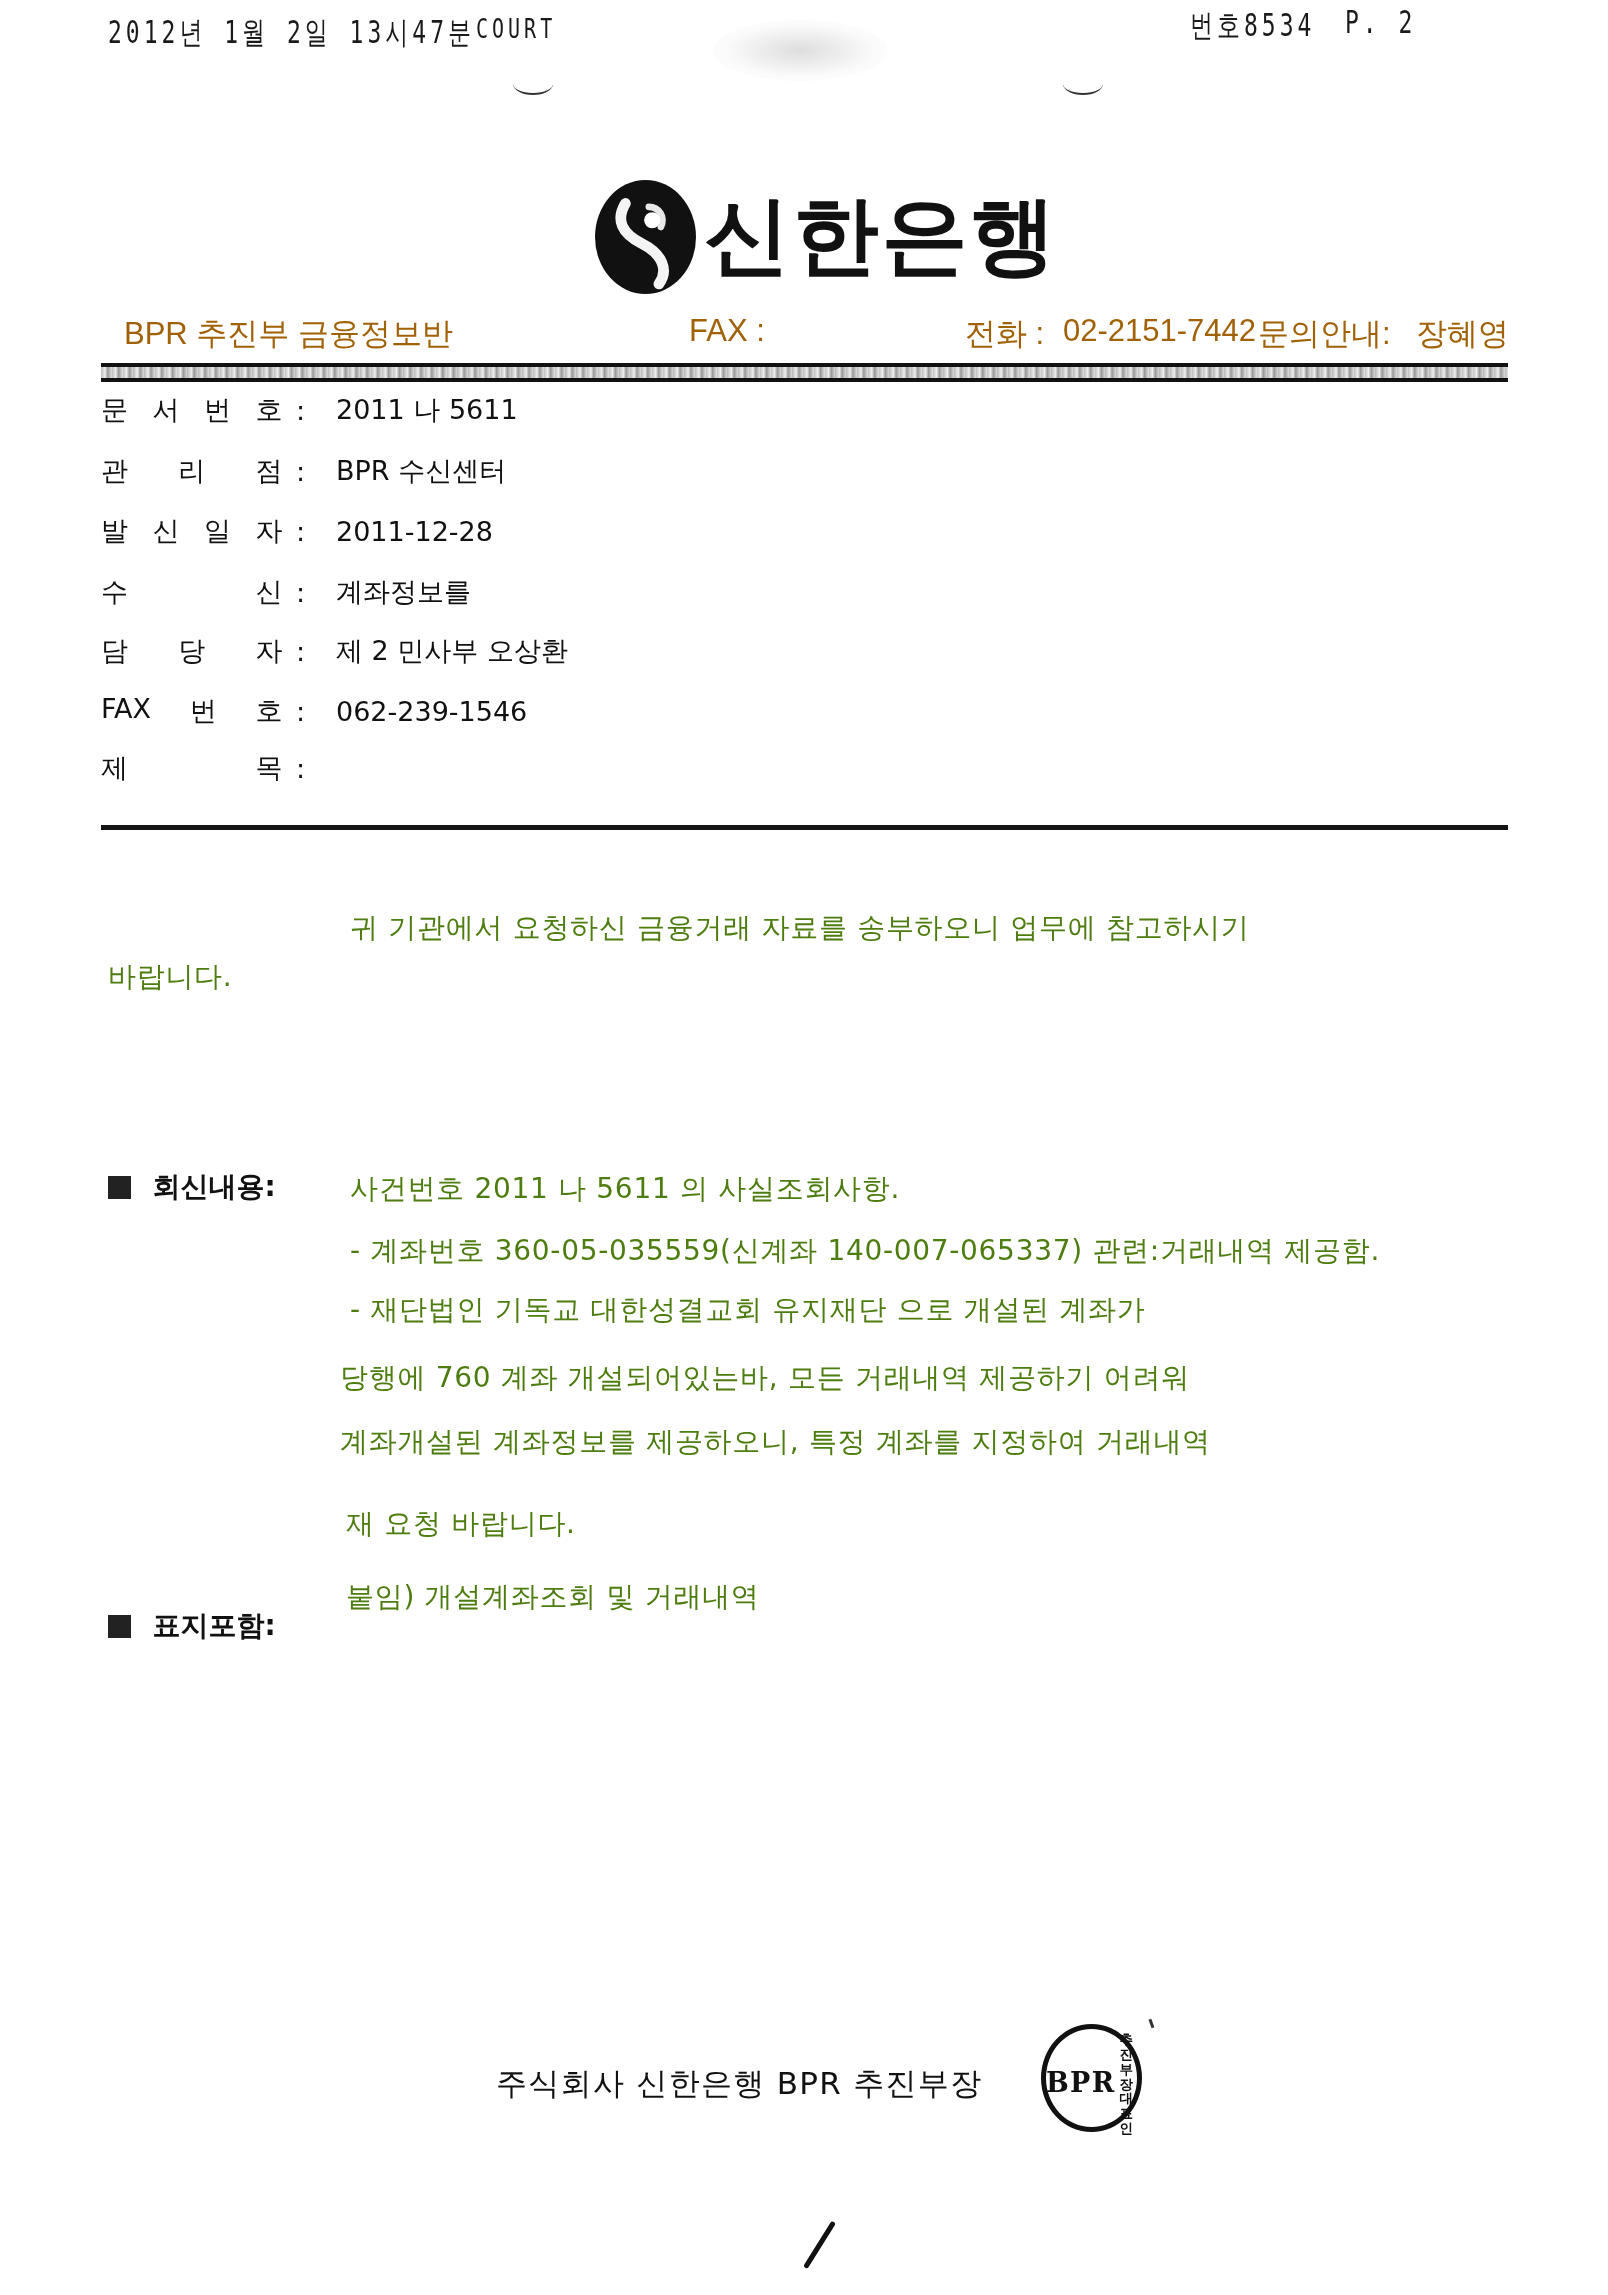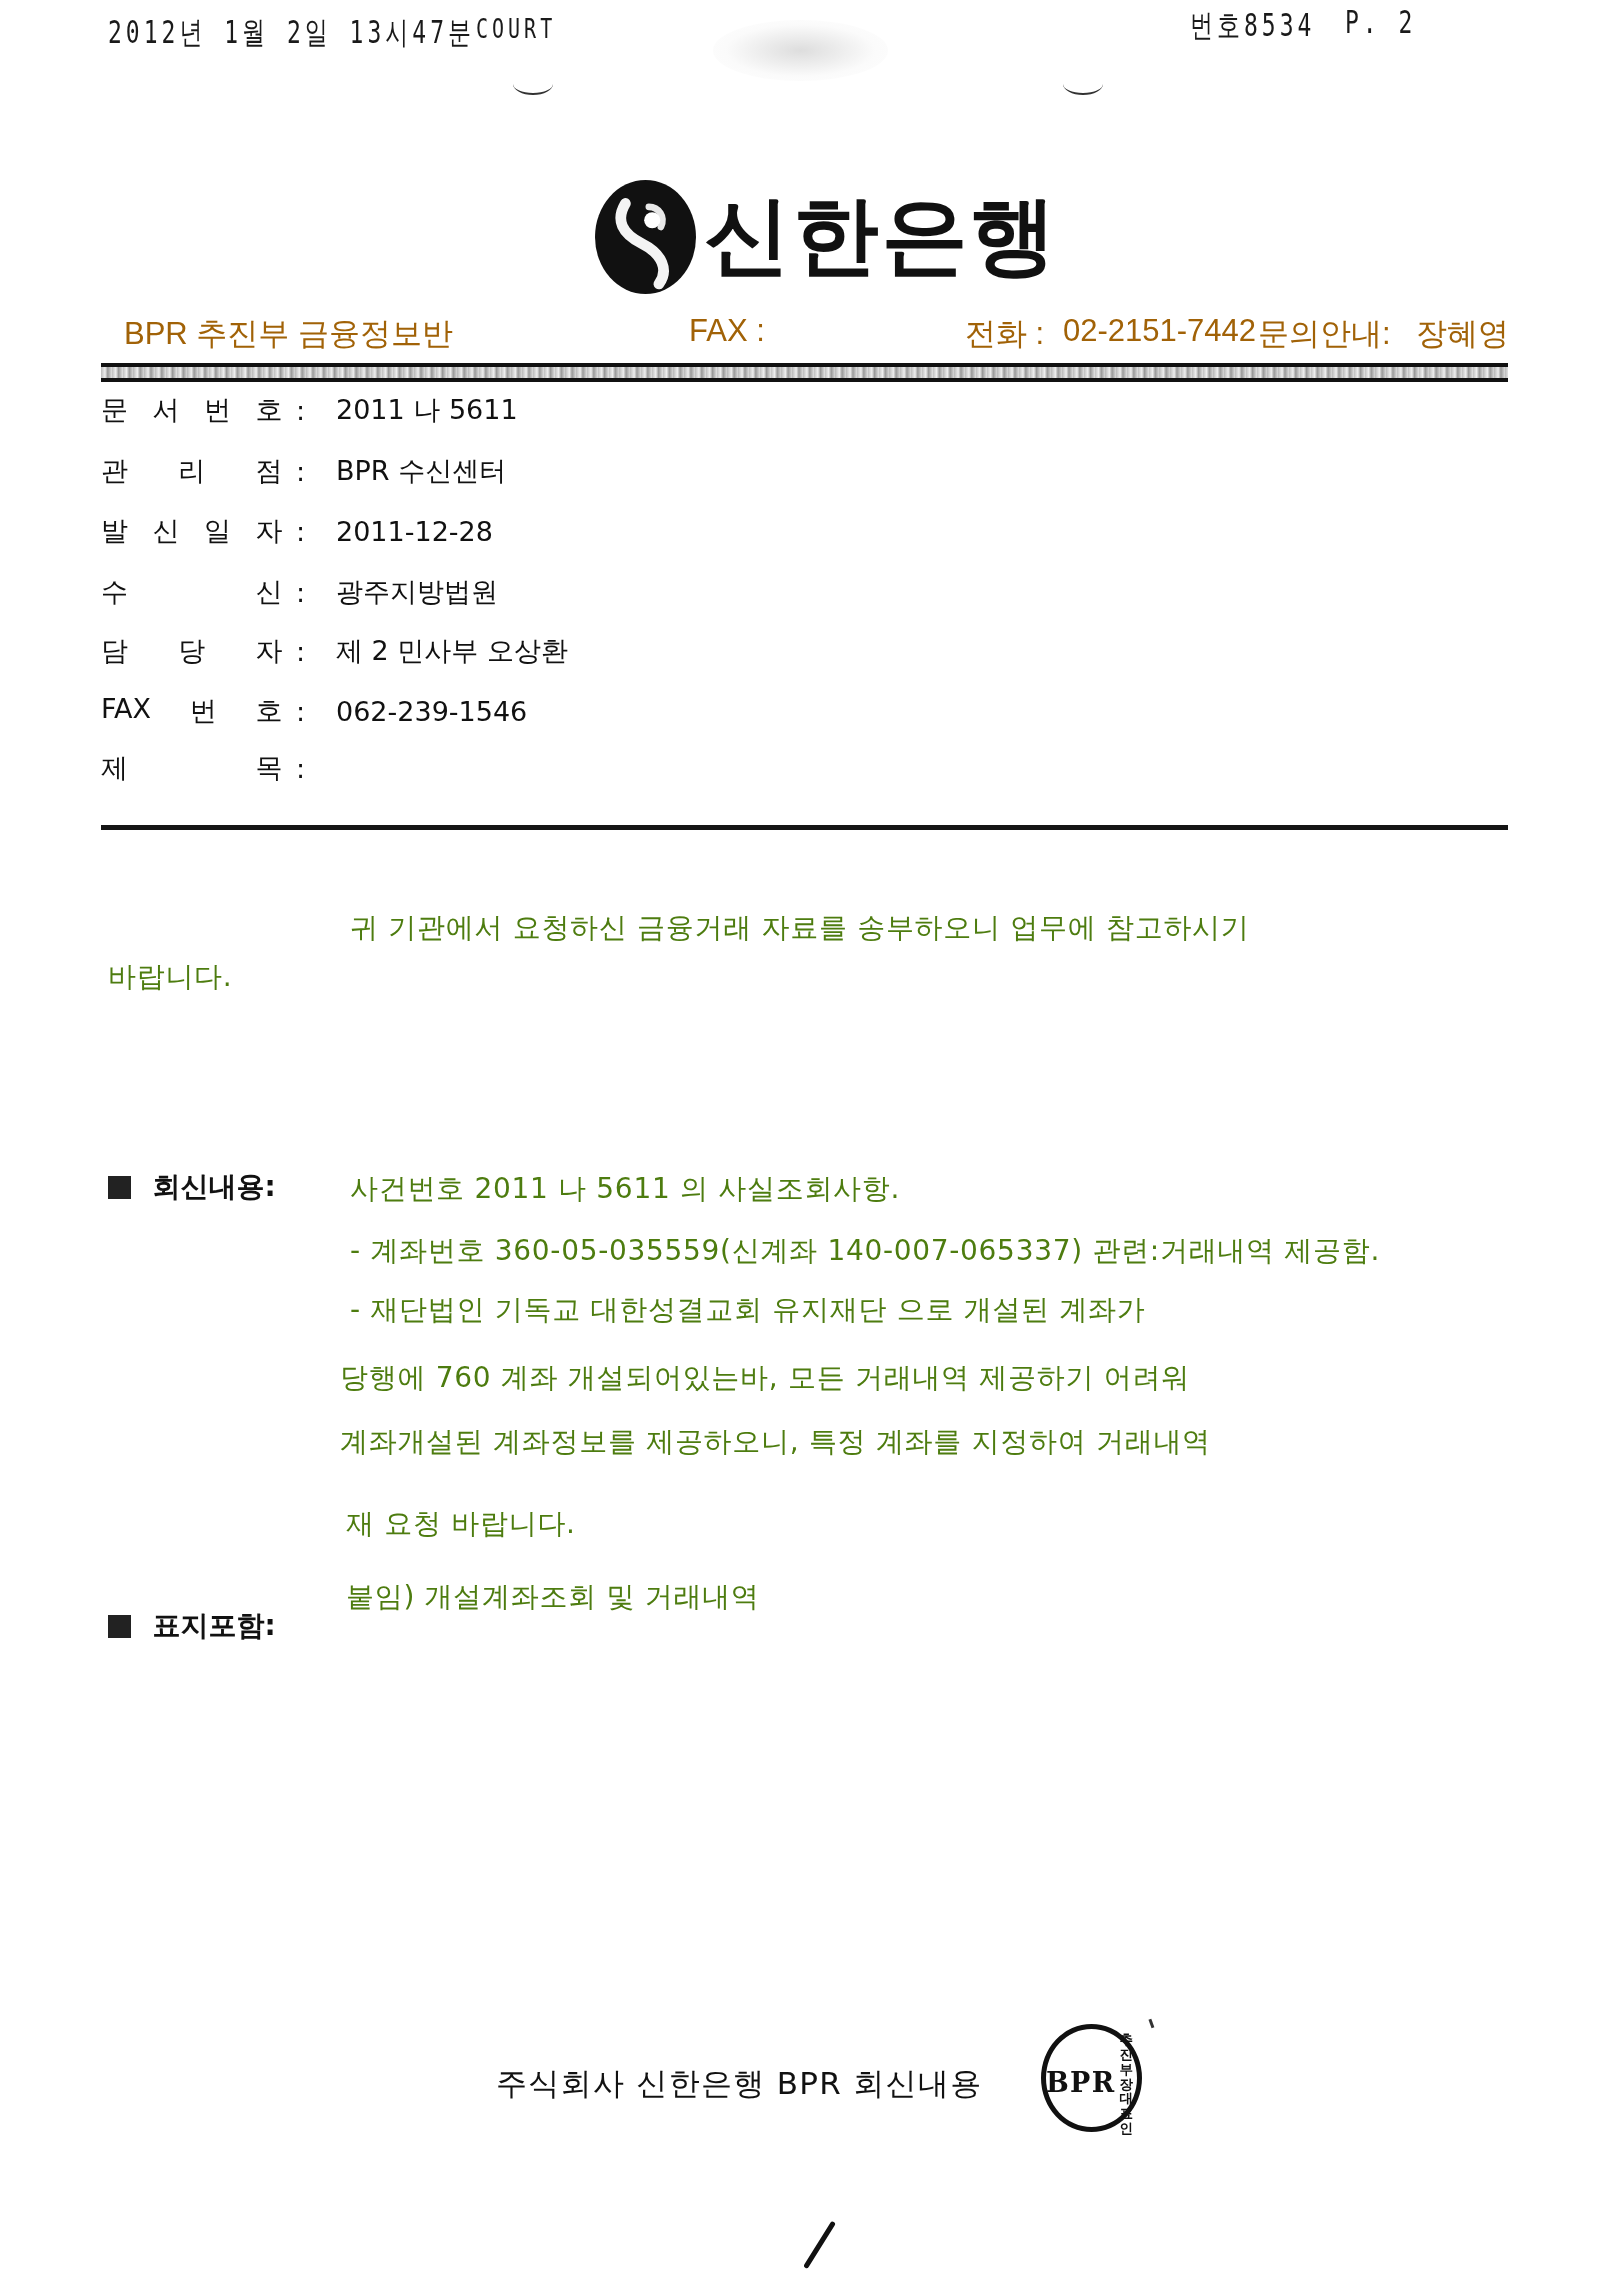--- a/index.html
+++ b/index.html
@@ -197,21 +197,21 @@
   <div class="field-colon">:</div>
   <div class="field-value">2011-12-28</div>
 </div>
 
 <div class="field-row" style="top:572px;">
   <div class="field-label">
     <span>수</span>
       <span>신</span>
   </div>
   <div class="field-colon">:</div>
-  <div class="field-value">광주지방법원</div>
+  <div class="field-value">계좌정보를</div>
 </div>
 
 <div class="field-row" style="top:631px;">
   <div class="field-label">
     <span>담</span>
       <span>당</span>
       <span>자</span>
   </div>
   <div class="field-colon">:</div>
   <div class="field-value">제 2 민사부  오상환</div>
@@ -250,21 +250,21 @@
 <div class="abs body-text" style="left:340px; top:1359px;">당행에 760 계좌 개설되어있는바, 모든 거래내역 제공하기 어려워</div>
 <div class="abs body-text" style="left:340px; top:1423px;">계좌개설된 계좌정보를 제공하오니, 특정 계좌를 지정하여 거래내역</div>
 <div class="abs body-text" style="left:346px; top:1505px;">재 요청 바랍니다.</div>
 
 <div class="abs body-text" style="left:346px; top:1578px;">붙임) 개설계좌조회 및 거래내역</div>
 <div class="abs section-label" style="left:108px; top:1607px;">
   <span class="square-bullet"></span>
   <span>표지포함:</span>
 </div>
 
-<div class="abs signature" style="left:496px; top:2063px;">주식회사  신한은행  BPR 회신내용</div>
+<div class="abs signature" style="left:496px; top:2063px;">주식회사  신한은행  BPR 추진부장</div>
 <div class="abs seal" style="left:1041px; top:2024px;">
   <div class="seal-top">BPR</div>
   <div class="seal-bottom">추진부장 대표인</div>
 </div>
 <div class="abs tick" style="left:1150px; top:2019px;"></div>
 
 <div class="abs slash-mark" style="left:817px; top:2218px;"></div>
 
 
 </body></html>

